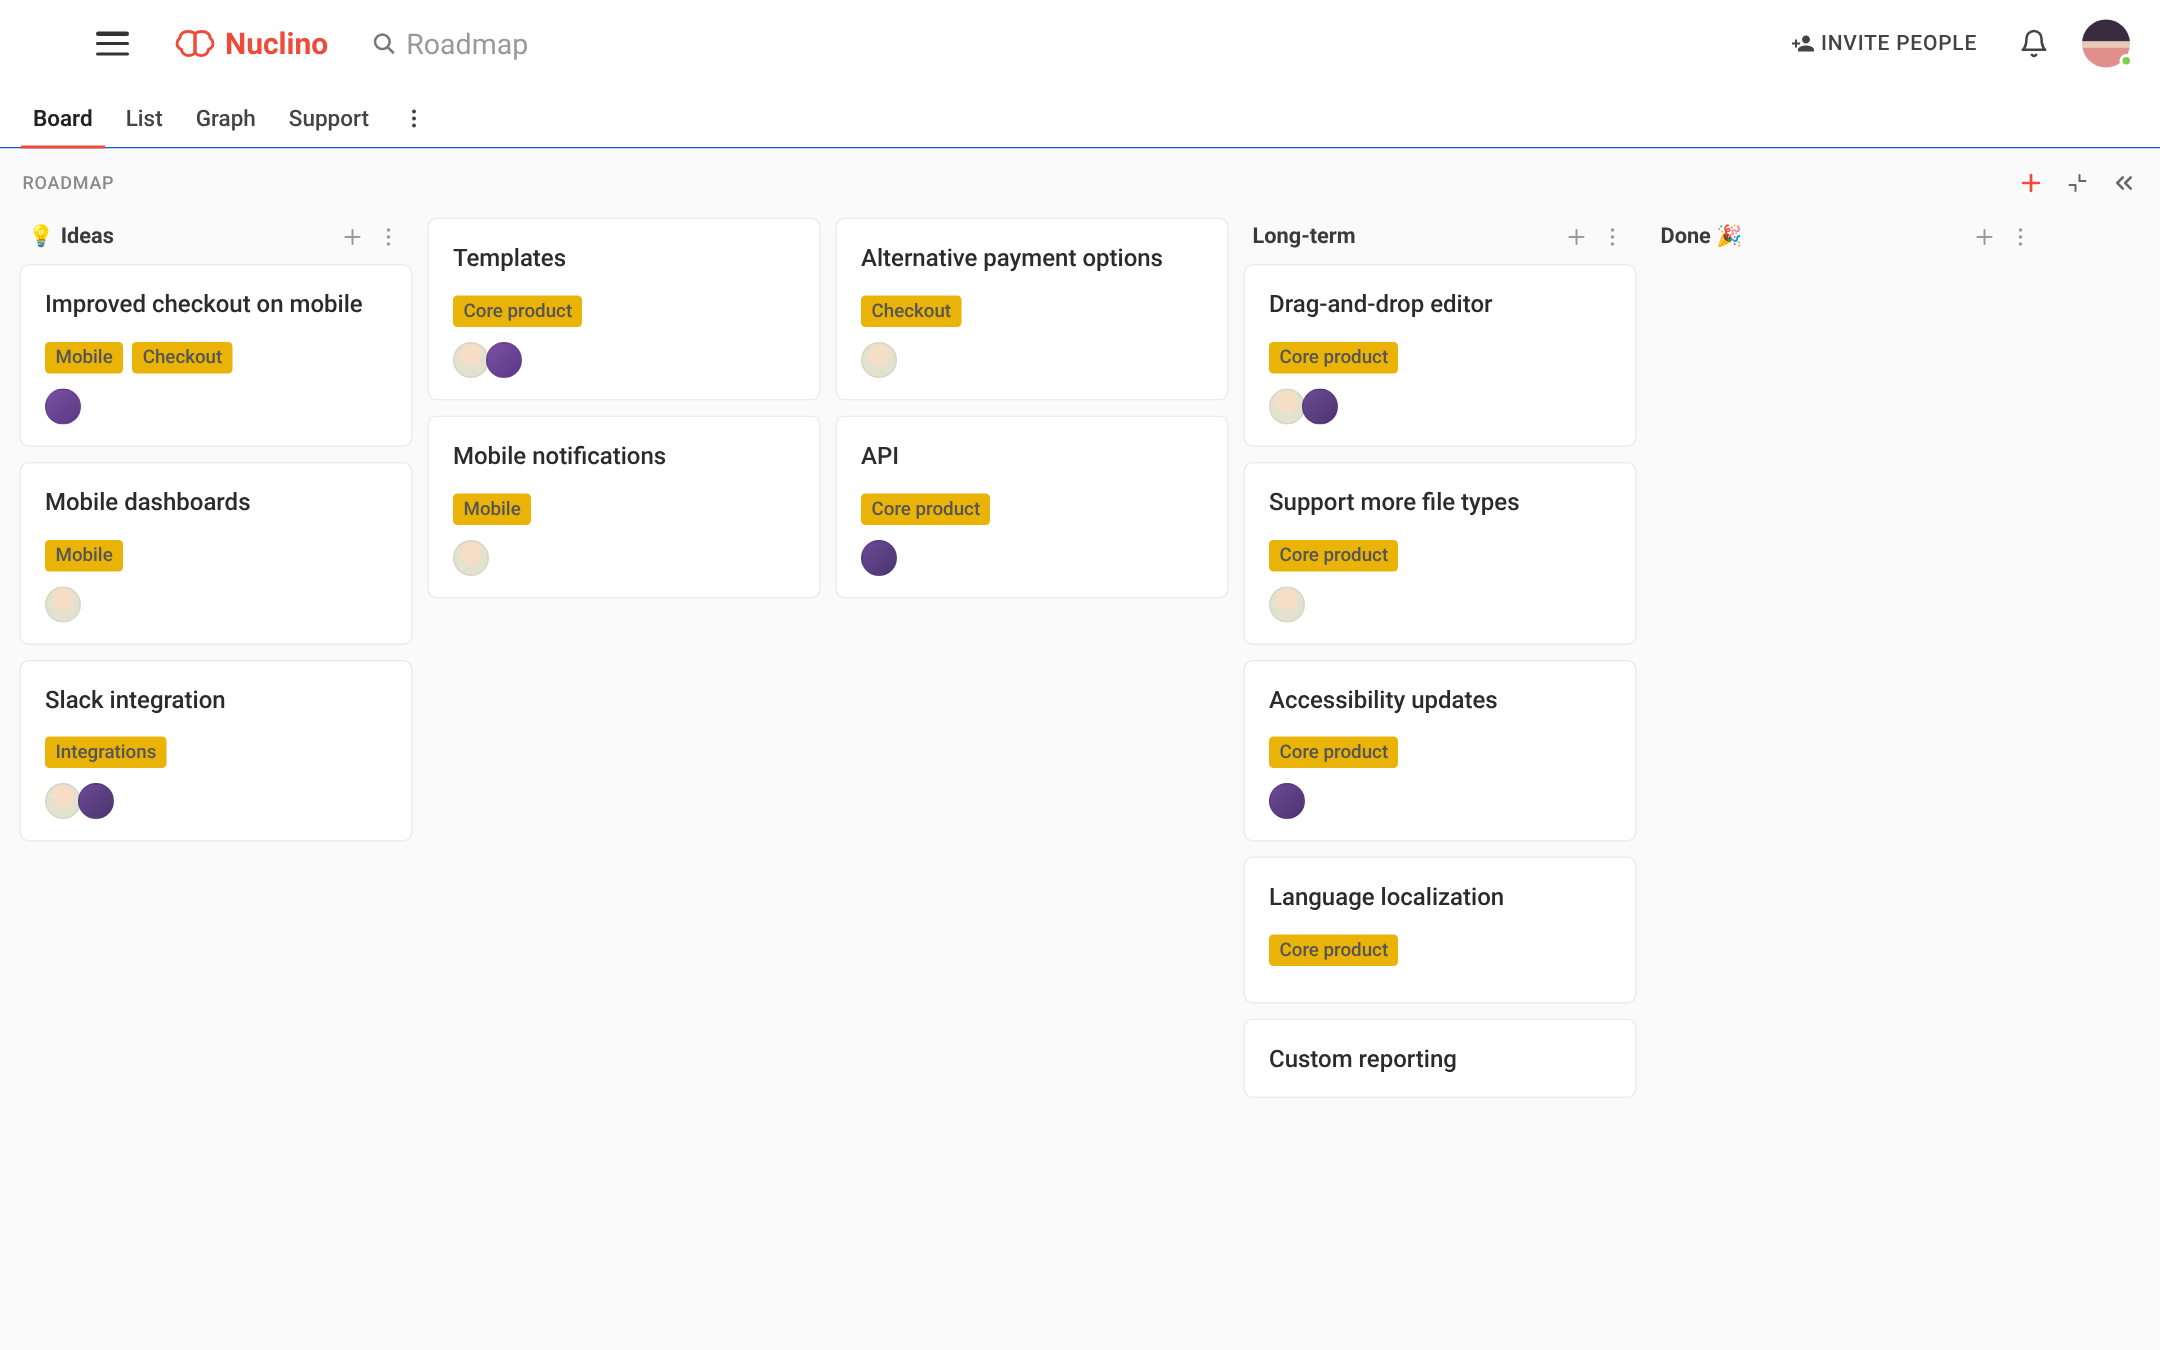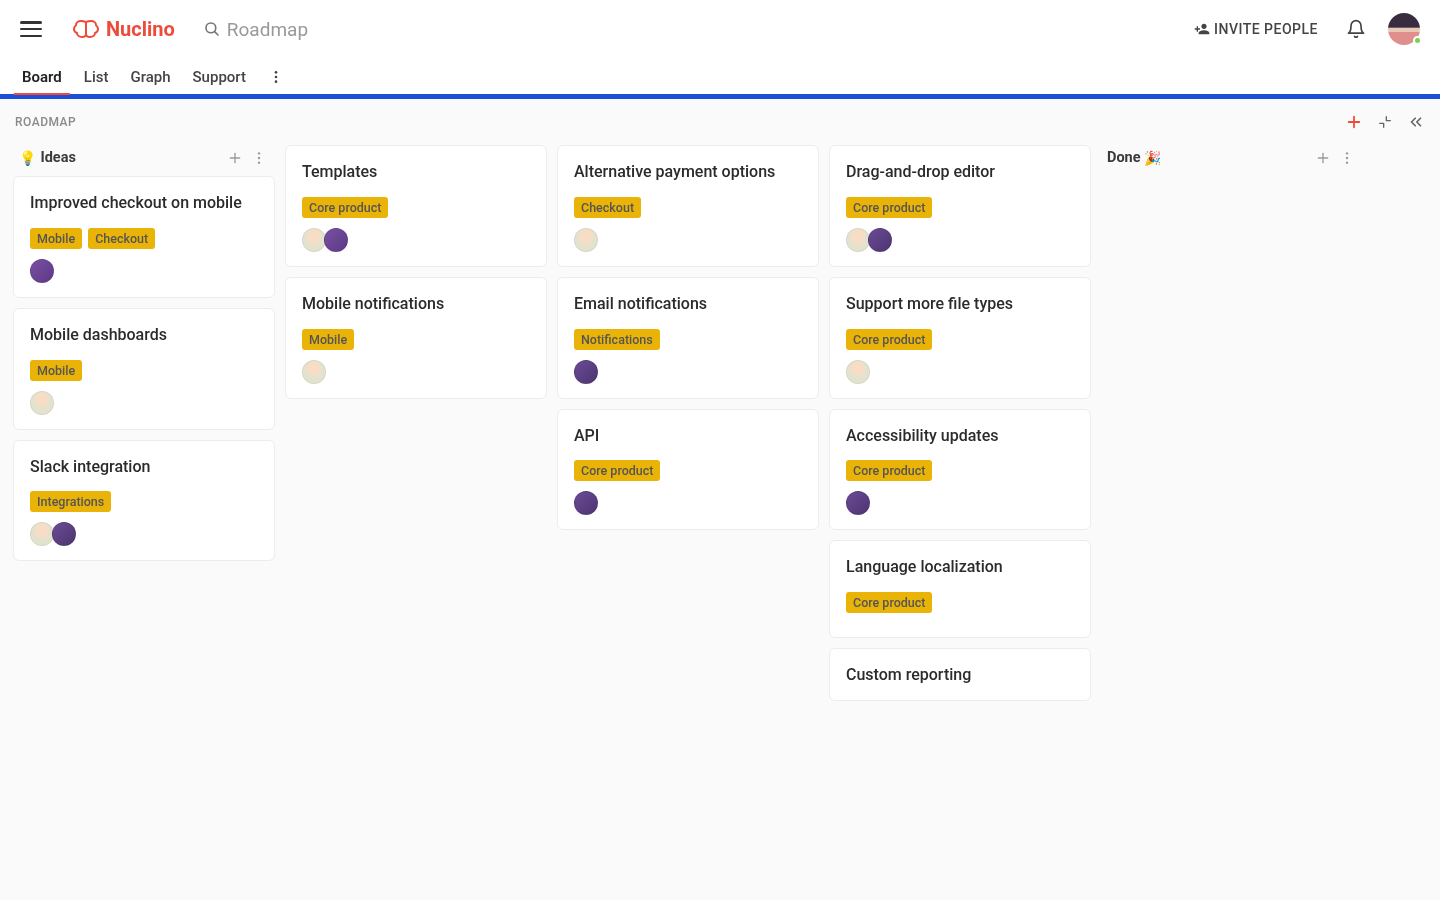--- a/index.html
+++ b/index.html
@@ -12,37 +12,38 @@
     overflow: hidden;
   }
 
   
   .topbar {
     display: flex;
     align-items: center;
     height: 59px;
     padding: 0 20px;
     border-bottom: 1px solid #fff;
+    margin-left: 44px;
   }
   .menu-icon { width: 22px; height: 22px; display:flex; flex-direction:column; justify-content:space-between; padding:3px 0; cursor:pointer;}
   .menu-icon span { display:block; height:2.5px; background:#333; border-radius:2px;}
   .logo { display:flex; align-items:center; margin-left: 30px; color:#ee4c3b; font-weight:700; font-size:20px; cursor:pointer; }
   .logo svg { margin-right:6px; }
   .search-group { display:flex; align-items:center; margin-left:28px; }
   .search-group svg { color:#777; }
   .search-text { margin-left:6px; color:#999; font-size:19px; font-weight:400;}
   .spacer { flex:1; }
   .invite { display:flex; align-items:center; font-size:14px; letter-spacing:0.5px; color:#444; cursor:pointer; font-weight:500;}
   .invite svg{margin-right:4px;}
   .bell { margin-left:28px; cursor:pointer; color:#444;}
   .avatar-top { width:32px; height:32px; border-radius:50%; margin-left:22px; position:relative; cursor:pointer;}
   .avatar-top .dot{position:absolute; bottom:0; right:-2px; width:9px; height:9px; background:#7bd14b; border:2px solid #fff; border-radius:50%;}
 
   
-  .navtabs { display:flex; align-items:center; height:40px; padding:0 22px; border-bottom:5px solid #1d4ed8; gap:22px;}
+  .navtabs { display:flex; align-items:center; height:40px; padding:0 22px; border-bottom:1px solid #1d4ed8; gap:22px;}
   .navtab { font-size:15px; color:#444; cursor:pointer; height:100%; display:flex; align-items:center; position:relative; font-weight:500;}
   .navtab.active { color:#222; font-weight:600;}
   .navtab.active::after{content:""; position:absolute; left:-8px; right:-8px; bottom:-1px; height:2px; background:#ee4c3b;}
   .navtabs .more{cursor:pointer; color:#444;}
 
   
   .board-wrap { background:#fafafa; height: calc(900px - 99px); padding: 0 0 0 0; overflow:auto;}
   .board-header { display:flex; align-items:center; padding: 14px 15px 6px 15px;}
   .breadcrumb { color:#8a8a8a; font-size:12px; letter-spacing:0.5px; font-weight:500;}
   .board-header .spacer{flex:1;}
@@ -225,92 +226,101 @@
         <div class="card">
           <div class="title">Alternative payment options</div>
           <div class="tags">
             <span class="tag">Checkout</span>
           </div>
           <div class="avatars">
             <div class="av av1"></div>
           </div>
         </div>
         <div class="card">
-          <div class="title">Email notifications</div>
-          <div class="tags">
-            <span class="tag">Notifications</span>
+          <div class="title">API</div>
+          <div class="tags">
+            <span class="tag">Core product</span>
           </div>
           <div class="avatars">
             <div class="av av3"></div>
           </div>
-        </div>
-        <div class="card">
-          <div class="title">API</div>
-          <div class="tags">
-            <span class="tag">Core product</span>
-          </div>
-          <div class="avatars">
-            <div class="av av3"></div>
-          </div>
-        </div>
-      </div>
-      <div class="column">
-        <div class="card">
-          <div class="title">Drag-and-drop editor</div>
-          <div class="tags">
-            <span class="tag">Core product</span>
-          </div>
-          <div class="avatars">
-            <div class="av av1"></div>
-            <div class="av av3"></div>
-          </div>
-        </div>
-        <div class="card">
-          <div class="title">Support more file types</div>
-          <div class="tags">
-            <span class="tag">Core product</span>
-          </div>
-          <div class="avatars">
-            <div class="av av1"></div>
-          </div>
-        </div>
-        <div class="card">
-          <div class="title">Accessibility updates</div>
-          <div class="tags">
-            <span class="tag">Core product</span>
-          </div>
-          <div class="avatars">
-            <div class="av av3"></div>
-          </div>
-        </div>
-        <div class="card">
-          <div class="title">Language localization</div>
-          <div class="tags">
-            <span class="tag">Core product</span>
-          </div>
-        </div>
-        <div class="card">
-          <div class="title nomargin">Custom reporting</div>
         </div>
       </div>
       <div class="column">
         <div class="col-head">
           <div class="title">
-            <span>Done</span>
-            <span class="emoji">🎉</span>
+            <span>Long-term</span>
           </div>
           <span class="plus">
             <svg width="16" height="16" viewBox="0 0 24 24" fill="none" stroke="#9a9a9a" stroke-width="2" stroke-linecap="round">
               <line x1="12" y1="5" x2="12" y2="19"></line>
               <line x1="5" y1="12" x2="19" y2="12"></line>
             </svg>
           </span>
           <span class="dots">
             <svg width="16" height="16" viewBox="0 0 24 24" fill="#9a9a9a">
               <circle cx="12" cy="5" r="1.8"></circle>
               <circle cx="12" cy="12" r="1.8"></circle>
               <circle cx="12" cy="19" r="1.8"></circle>
             </svg>
           </span>
         </div>
+        <div class="card">
+          <div class="title">Drag-and-drop editor</div>
+          <div class="tags">
+            <span class="tag">Core product</span>
+          </div>
+          <div class="avatars">
+            <div class="av av1"></div>
+            <div class="av av3"></div>
+          </div>
+        </div>
+        <div class="card">
+          <div class="title">Support more file types</div>
+          <div class="tags">
+            <span class="tag">Core product</span>
+          </div>
+          <div class="avatars">
+            <div class="av av1"></div>
+          </div>
+        </div>
+        <div class="card">
+          <div class="title">Accessibility updates</div>
+          <div class="tags">
+            <span class="tag">Core product</span>
+          </div>
+          <div class="avatars">
+            <div class="av av3"></div>
+          </div>
+        </div>
+        <div class="card">
+          <div class="title">Language localization</div>
+          <div class="tags">
+            <span class="tag">Core product</span>
+          </div>
+        </div>
+        <div class="card">
+          <div class="title nomargin">Custom reporting</div>
+        </div>
+      </div>
+      <div class="column">
+        <div class="col-head">
+          <div class="title">
+            <span>Done</span>
+            <span class="emoji">🎉</span>
+          </div>
+          <span class="plus">
+            <svg width="16" height="16" viewBox="0 0 24 24" fill="none" stroke="#9a9a9a" stroke-width="2" stroke-linecap="round">
+              <line x1="12" y1="5" x2="12" y2="19"></line>
+              <line x1="5" y1="12" x2="19" y2="12"></line>
+            </svg>
+          </span>
+          <span class="dots">
+            <svg width="16" height="16" viewBox="0 0 24 24" fill="#9a9a9a">
+              <circle cx="12" cy="5" r="1.8"></circle>
+              <circle cx="12" cy="12" r="1.8"></circle>
+              <circle cx="12" cy="19" r="1.8"></circle>
+            </svg>
+          </span>
+        </div>
       </div>
     </div>
 </div>
 
 </body></html>

